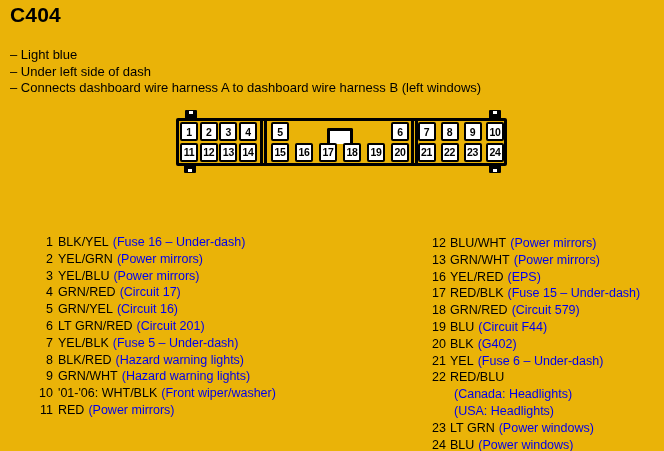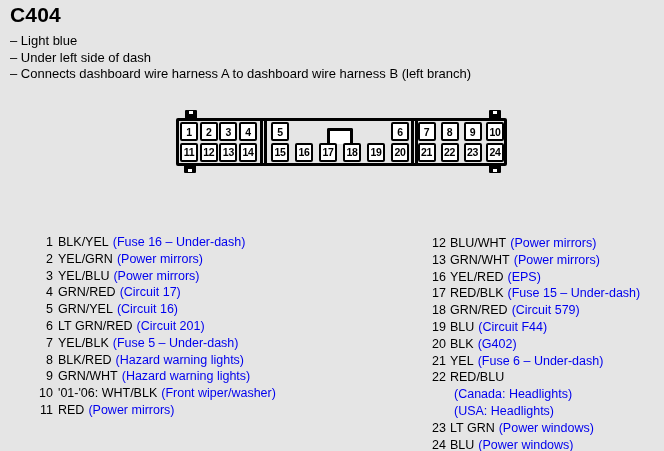--- a/index.html
+++ b/index.html
@@ -1,20 +1,20 @@
 <!DOCTYPE html>
 <html style="--link-blue: #0000EE;"><head>
 <meta charset="utf-8">
 <style>
   html,body{margin:0;padding:0;background:#fff;}
   body{font-family:"Liberation Sans","DejaVu Sans",sans-serif;color:#000;}
-  .page{position:relative;width:664px;height:451px;background:#e5e5e5;overflow:hidden;}
+  .page{position:relative;width:664px;height:451px;background:#eab308;overflow:hidden;}
 
   .title{position:absolute;left:10px;top:3px;font-size:21px;font-weight:bold;letter-spacing:.2px;}
-  .notes{position:absolute;left:10px;top:33px;font-size:13px;line-height:16.7px;}
+  .notes{position:absolute;left:10px;top:47px;font-size:13px;line-height:16.7px;}
 
   
   .connector{position:absolute;left:0;top:0;width:664px;height:451px;pointer-events:none;}
   .cbody{position:absolute;left:176px;top:118px;width:331px;height:48px;
          border:3px solid #000;border-radius:2px;box-sizing:border-box;background:transparent;}
   .tab{position:absolute;width:12px;height:9px;background:#000;border-radius:1px;}
   .tab .notch{position:absolute;left:4px;width:4px;height:3px;background:#fff;}
   .tab.top .notch{top:1px;}
   .tab.bot .notch{bottom:1px;}
   .divider{position:absolute;top:121px;height:42px;width:7px;box-sizing:border-box;
@@ -38,21 +38,21 @@
 </head>
 <body>
 
 <div class="page">
 
   <div class="title">C404</div>
 
   <div class="notes">
     <div>– Light blue</div>
     <div>– Under left side of dash</div>
-    <div>– Connects dashboard wire harness A to dashboard wire harness B (left branch)</div>
+    <div>– Connects dashboard wire harness A to dashboard wire harness B (left windows)</div>
   </div>
 
   <div class="connector">
     <div class="cbody"></div>
     <div class="bump"></div>
     <div class="divider" style="left:260px"></div>
     <div class="divider" style="left:410.5px"></div>
 
   <div class="tab top" style="left: 185px; top: 110px;">
         <div class="notch"></div>

